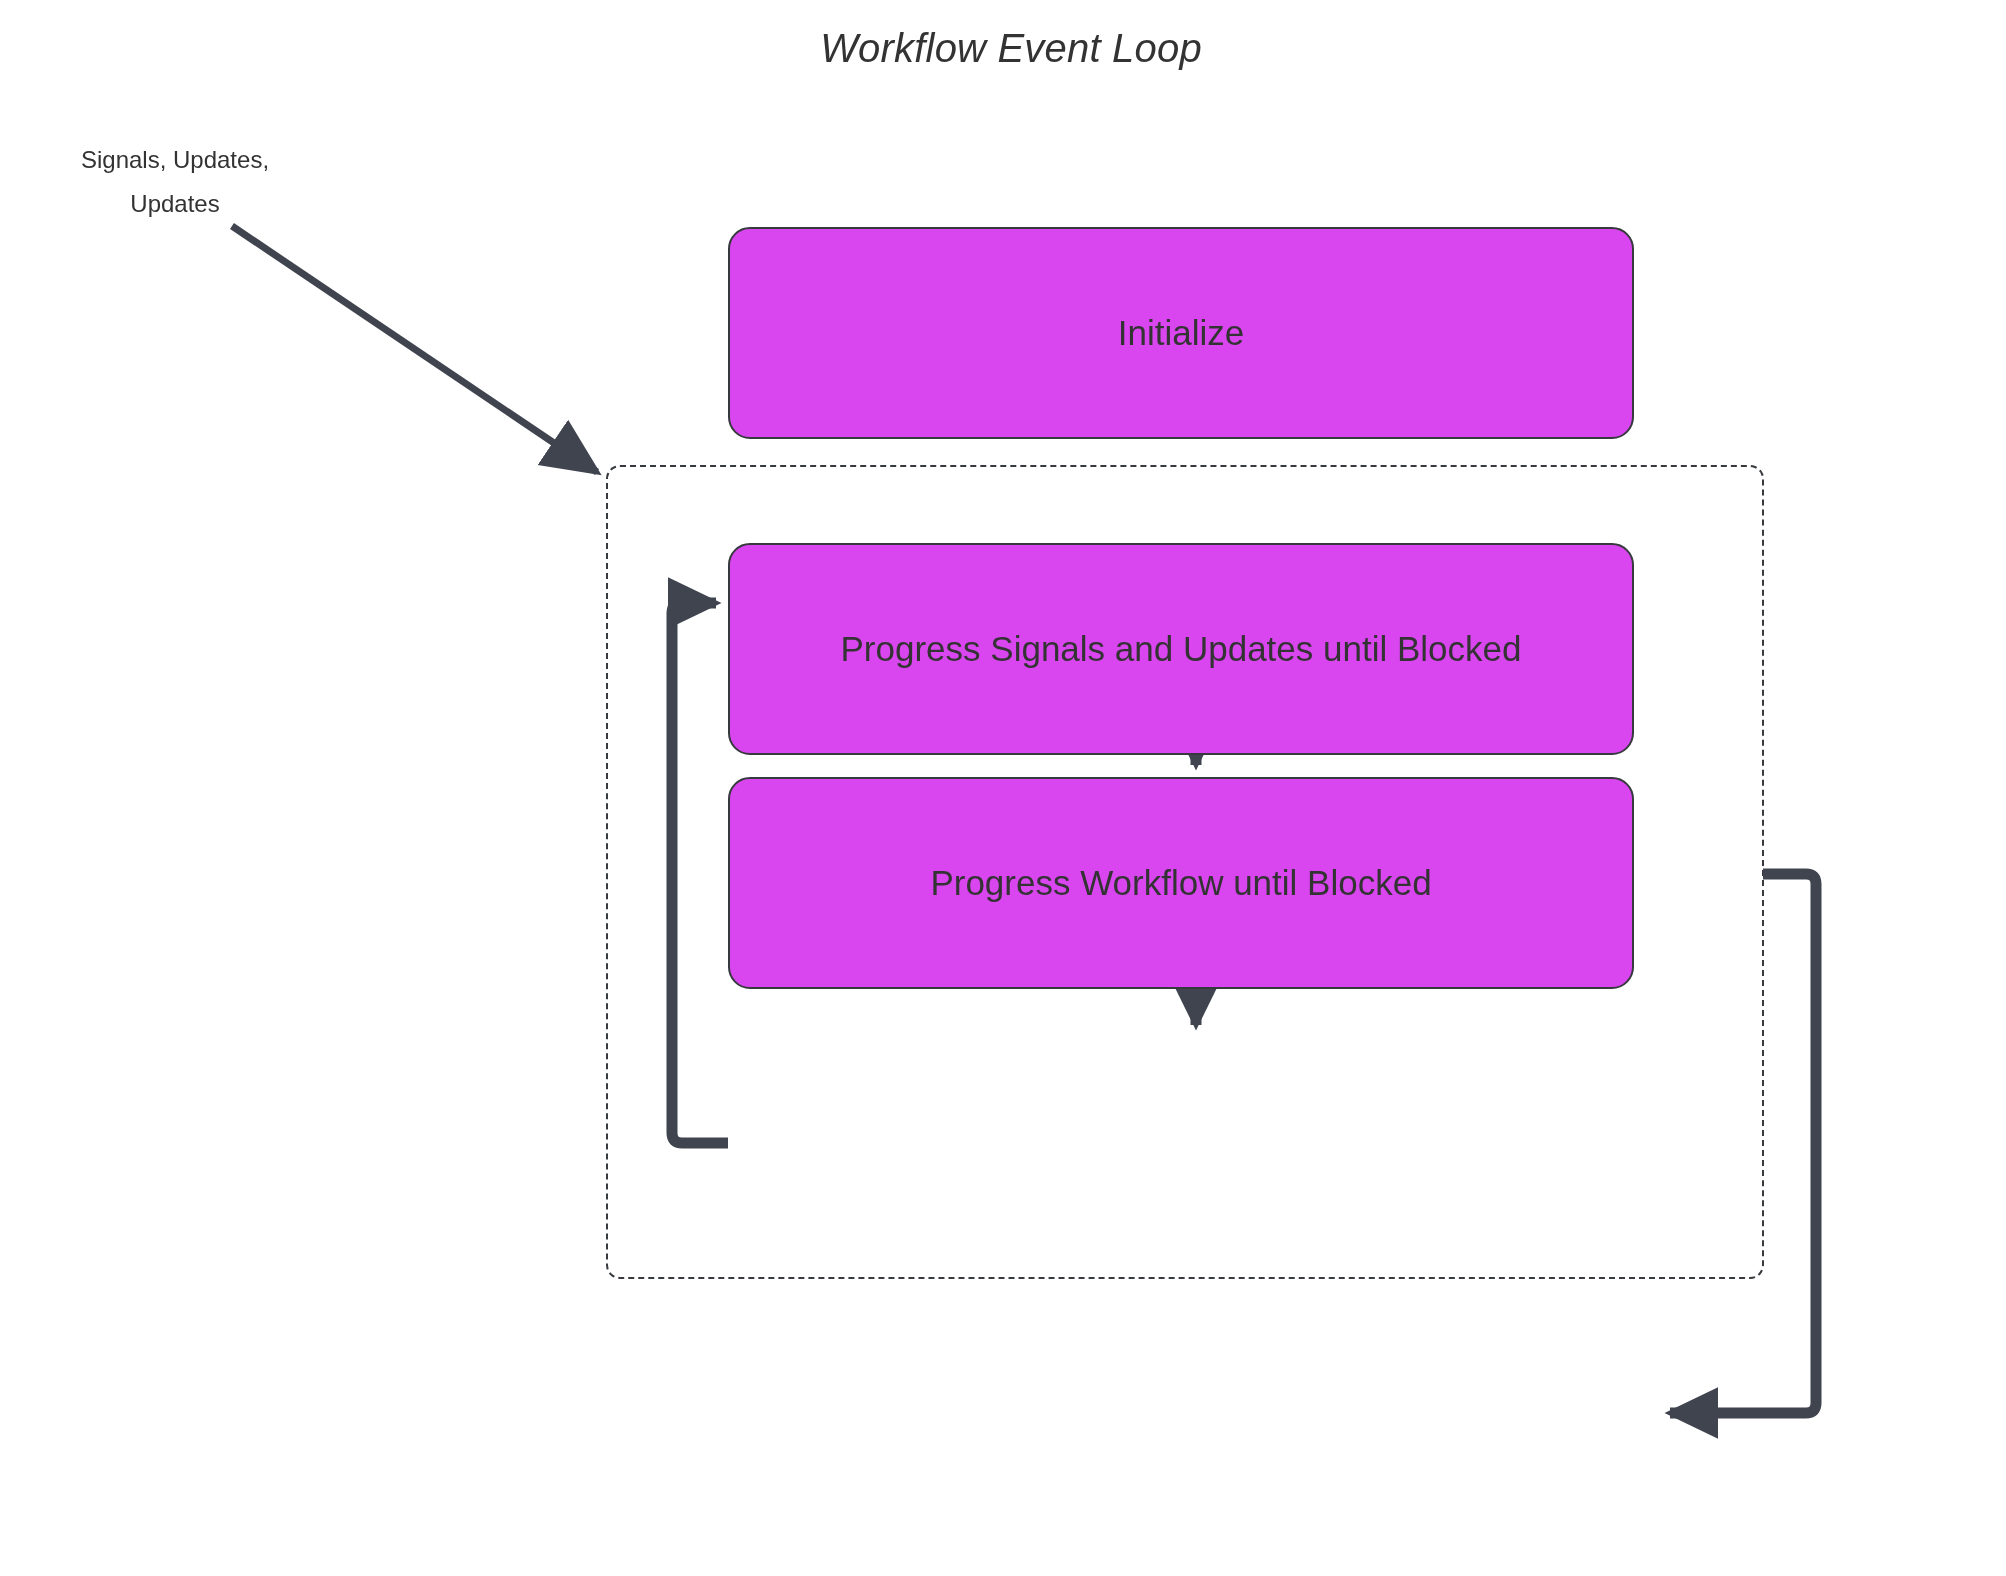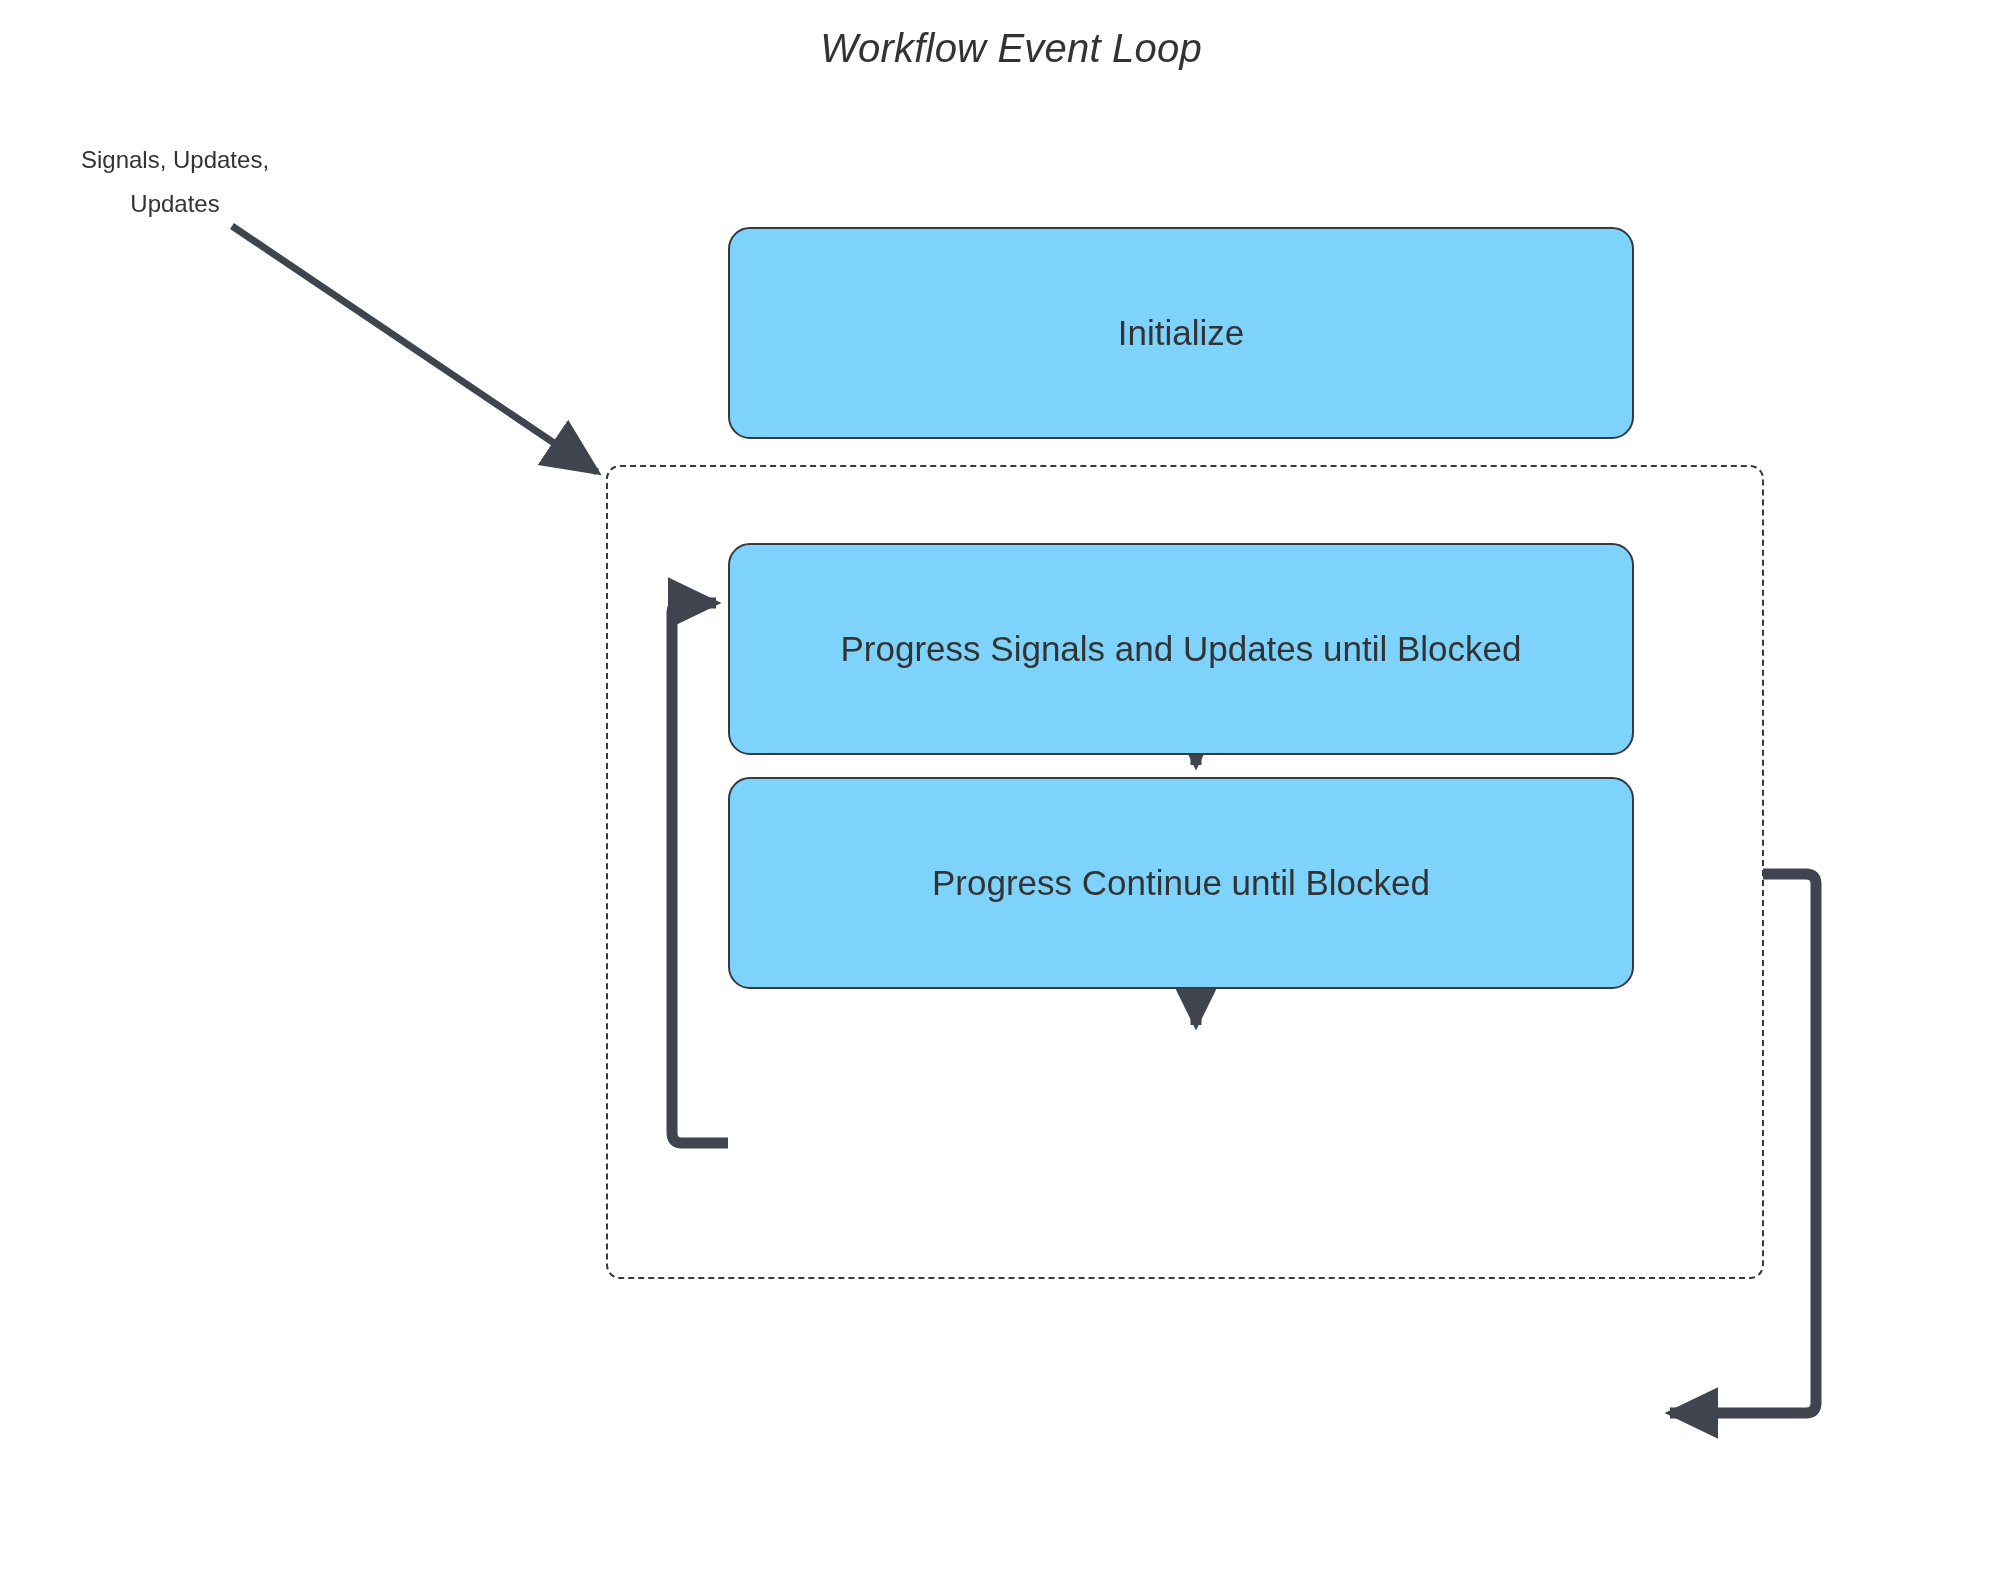--- a/index.html
+++ b/index.html
@@ -36,21 +36,21 @@
     top: 138px;
     width: 330px;
     text-align: center;
     font-size: 24px;
     line-height: 44px;
     color: #333333;
   }
   .node-box {
     position: absolute;
     box-sizing: border-box;
-    background: #7dd3fc;
+    background: #d946ef;
     border: 2px solid #36393d;
     border-radius: 22px;
     display: flex;
     align-items: center;
     justify-content: center;
     font-size: 35px;
     color: #333333;
     white-space: nowrap;
   }
   #box-initialize { left: 728px; top: 227px; width: 906px; height: 212px; }
@@ -119,18 +119,18 @@
 
   <div class="node-box" id="box-initialize">
     <span>Initialize</span>
   </div>
 
   <div class="node-box" id="box-progress-signals">
     <span>Progress Signals and Updates until Blocked</span>
   </div>
 
   <div class="node-box" id="box-progress-workflow">
-    <span>Progress Continue until Blocked</span>
+    <span>Progress Workflow until Blocked</span>
   </div>
 
 
 
 </div>
 
 </body></html>

